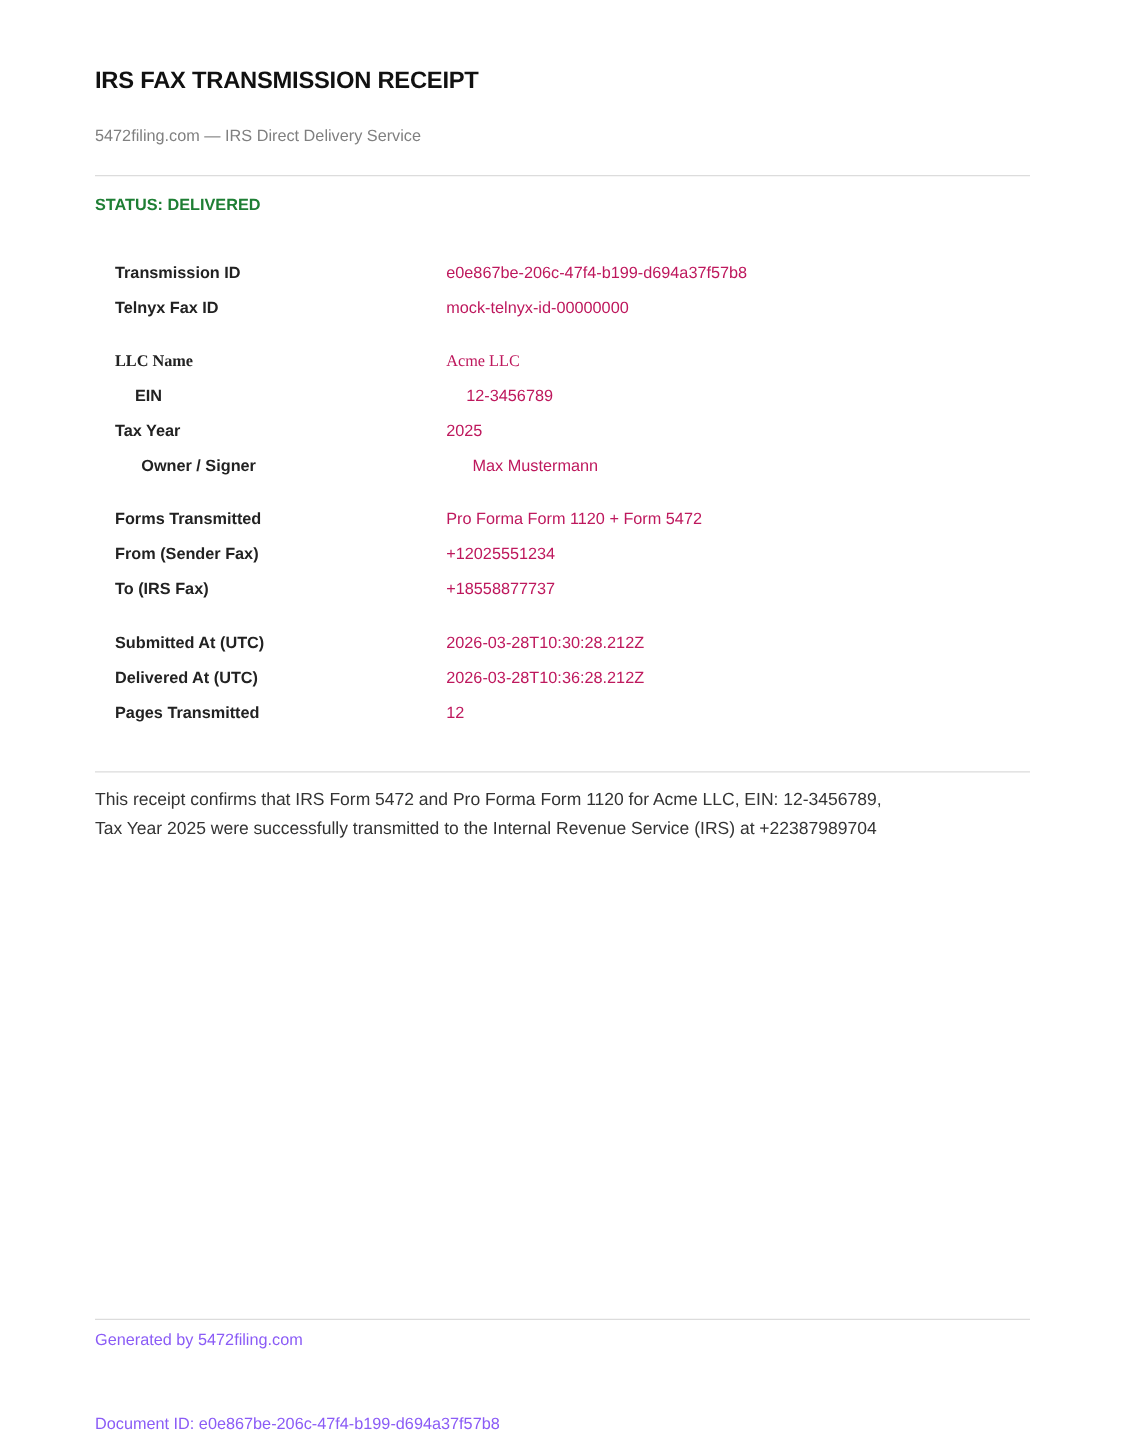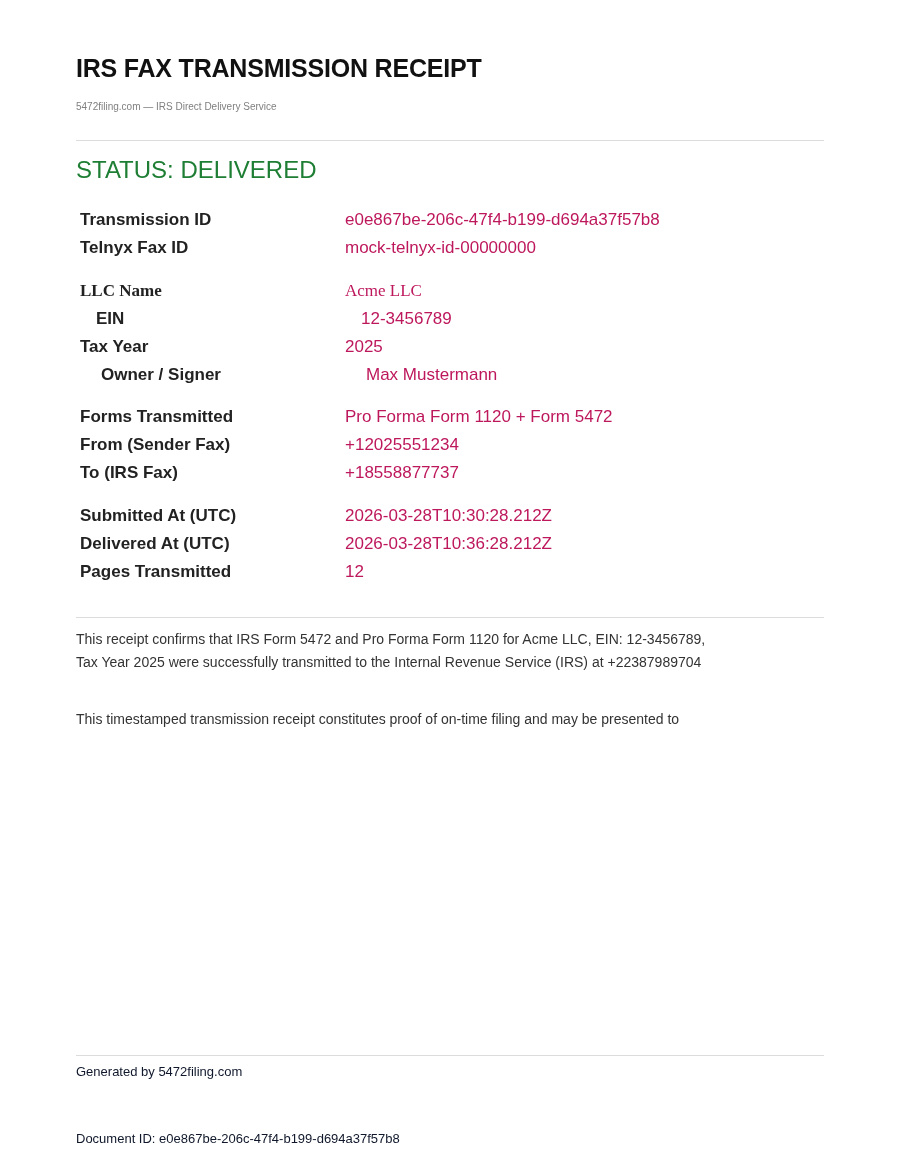--- a/index.html
+++ b/index.html
@@ -3,38 +3,38 @@
   <meta charset="utf-8">
   <style>
     html, body { margin: 0; padding: 0; background: #ffffff; }
     body {
       width: 900px; height: 1165px; position: relative; overflow: hidden;
       font-family: "Liberation Sans", "DejaVu Sans", sans-serif; color: #222;
     }
     .page { position: absolute; left: 76px; top: 0; width: 748px; }
     .title {
       position: absolute; top: 54px; left: 0; margin: 0;
-      font-size: 25px; font-weight: bold; color: #111; letter-spacing: -0.2px;
+      font-size: 19px; font-weight: bold; color: #111; letter-spacing: -0.2px;
     }
     .subtitle {
-      position: absolute; top: 101px; left: 0; font-size: 10px; color: #808080;
+      position: absolute; top: 101px; left: 0; font-size: 13px; color: #808080;
     }
     .rule { position: absolute; left: 0; width: 748px; height: 0; border-top: 1.5px solid #dcdcdc; }
     .status {
       position: absolute; top: 156px; left: 0; margin: 0;
-      font-size: 24px; font-weight: normal;
+      font-size: 13px; font-weight: bold;
     }
-    .row { position: absolute; left: 4px; width: 748px; height: 20px; font-size: 17px; }
+    .row { position: absolute; left: 16px; width: 748px; height: 20px; font-size: 13px; }
     .row .label { position: absolute; left: 0; font-weight: bold; color: #222; }
     .row .value { position: absolute; left: 265px; color: #be185d; }
     .para {
       position: absolute; left: 0; width: 700px; margin: 0;
       font-size: 14px; line-height: 22.5px; color: #333;
     }
-    .footer-line { position: absolute; left: 0; font-size: 13px; color: #0f172a; }
+    .footer-line { position: absolute; left: 0; font-size: 13px; color: #8b5cf6; }
   </style>
 </head>
 <body>
 
 <div class="page">
 
   <h1 class="title">IRS FAX TRANSMISSION RECEIPT</h1>
   <div class="subtitle">5472filing.com — IRS Direct Delivery Service</div>
 
   <div class="rule" style="top:140px;"></div>
@@ -94,21 +94,20 @@
   </div>
 
   <div class="rule" style="top:617px;"></div>
 
   <div class="para" style="top:628px;">
     <div>This receipt confirms that IRS Form 5472 and Pro Forma Form 1120 for Acme LLC, EIN: 12-3456789,</div>
     <div>Tax Year 2025 were successfully transmitted to the Internal Revenue Service (IRS) at +22387989704</div>
   </div>
 
   <div class="para" style="top:708px;">
-    <div>This timestamped transmission receipt constitutes proof of on-time filing and may be presented to</div>
   </div>
 
   <div class="rule" style="top:1055px;"></div>
 
   <div class="footer-line" style="top:1064px;">Generated by 5472filing.com</div>
   <div class="footer-line" style="top:1083px;margin-top:48px;">Document ID: e0e867be-206c-47f4-b199-d694a37f57b8</div>
 
 </div>
 
 </body></html>

